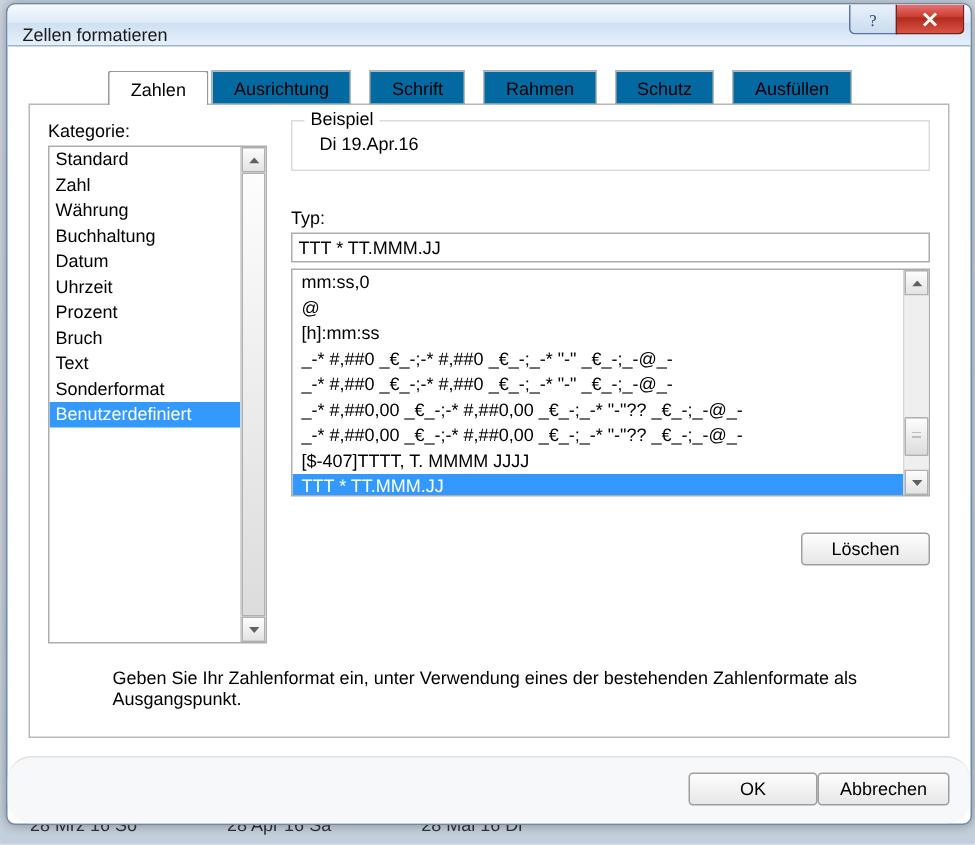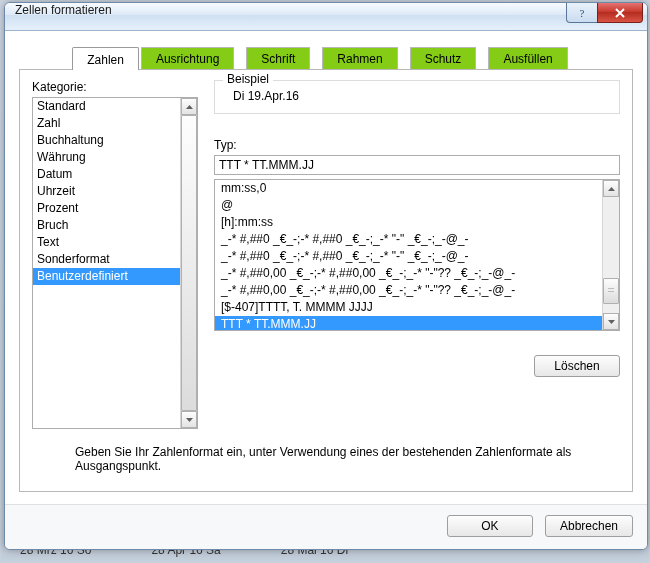--- a/index.html
+++ b/index.html
@@ -32,21 +32,21 @@
     border: 1px solid #6d8aa8;
     border-radius: 6px;
     box-shadow: 0 0 8px rgba(0,0,0,0.35);
     display: flex; flex-direction: column;
     overflow: hidden;
   }
   .titlebar {
     height: 28px;
     background: linear-gradient(#f7fbff, #dde9f7 45%, #cfe0f2 46%, #e6f0fb);
     border-bottom: 1px solid #9bb3cc;
-    display: flex; align-items: flex-start;
+    display: flex; align-items: flex-end;
     padding-left: 10px;
     position: relative;
   }
   .titlebar-title { color: #1a1a1a; }
   .win-buttons {
     position: absolute; right: 4px; top: 0;
     display: flex; gap: 0;
   }
   .win-btn {
     width: 32px; height: 20px;
@@ -72,21 +72,21 @@
   .tabstrip {
     display: flex;
     align-items: flex-end;
     position: relative;
     height: 22px;
   }
   .tab {
     padding: 4px 14px 3px;
     border: 1px solid #b8b8b8;
     border-bottom: none;
-    background: #84cc16;
+    background: #0369a1;
     color: #000;
     margin-right: 12px;
     font-size: 12px;
     position: relative;
   }
   .tab.active {
     background: #fff;
     border-color: #999;
     z-index: 2;
     border-top-left-radius: 2px; border-top-right-radius: 2px;
@@ -98,21 +98,21 @@
     border: 1px solid #b8b8b8;
     flex: 1;
     padding: 10px 12px 14px 12px;
     display: flex; flex-direction: column;
     background: #fff;
   }
   .content-row {
     display: flex; gap: 16px;
     flex: 1; min-height: 0;
   }
-  .left-col { width: 166px; display: flex; flex-direction: column; }
+  .left-col { width: 146px; display: flex; flex-direction: column; }
   .right-col { flex: 1; display: flex; flex-direction: column; }
   .label { margin-bottom: 3px; }
   .listbox {
     flex: 1;
     border: 1px solid #adadad;
     background: #fff;
     overflow: hidden;
     display: flex;
   }
   .listbox-inner { flex: 1; overflow: hidden; }
@@ -184,22 +184,23 @@
     text-align: center;
   }
   .hint {
     margin-top: 16px;
     margin-bottom: 4px;
     margin-left: 43px;
   }
   .footer {
     padding: 10px 14px 12px;
     border-top: 1px solid #e0e0e0;
-    display: flex; justify-content: flex-end; gap: 12px;
+    display: flex; justify-content: flex-end; gap: 0;
     background: #f7f8f9;
+    border-radius: 16px;
   }
 </style>
 </head>
 <body>
 
 <div class="bg-blur"></div>
 <div class="bg-row">
   <span>28 Mrz 16  So</span>
   <span>28 Apr 16  Sa</span>
   <span>28 Mai 16  Di</span>
@@ -233,22 +234,22 @@
     </div>
 
     <div class="tab-panel">
       <div class="content-row">
         <div class="left-col">
           <div class="label">Kategorie:</div>
           <div class="listbox">
             <div class="listbox-inner" id="category-list">
                 <div class="list-item">Standard</div>
                 <div class="list-item">Zahl</div>
+                <div class="list-item">Währung</div>
                 <div class="list-item">Buchhaltung</div>
-                <div class="list-item">Währung</div>
                 <div class="list-item">Datum</div>
                 <div class="list-item">Uhrzeit</div>
                 <div class="list-item">Prozent</div>
                 <div class="list-item">Bruch</div>
                 <div class="list-item">Text</div>
                 <div class="list-item">Sonderformat</div>
                 <div class="list-item selected">Benutzerdefiniert</div>
               </div>
             <div class="vscroll">
               <div class="sbtn">

